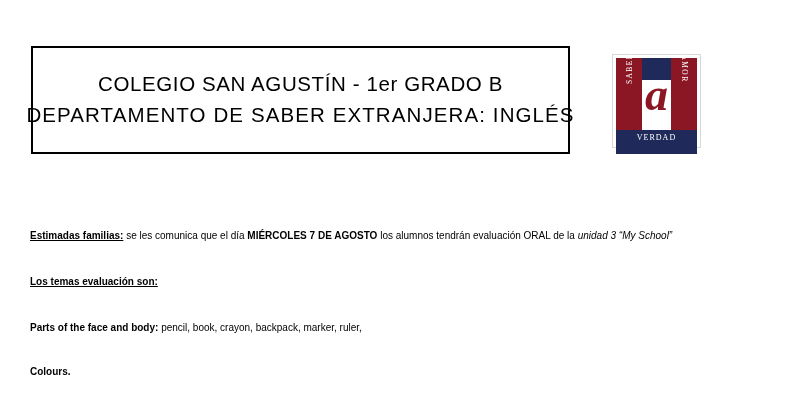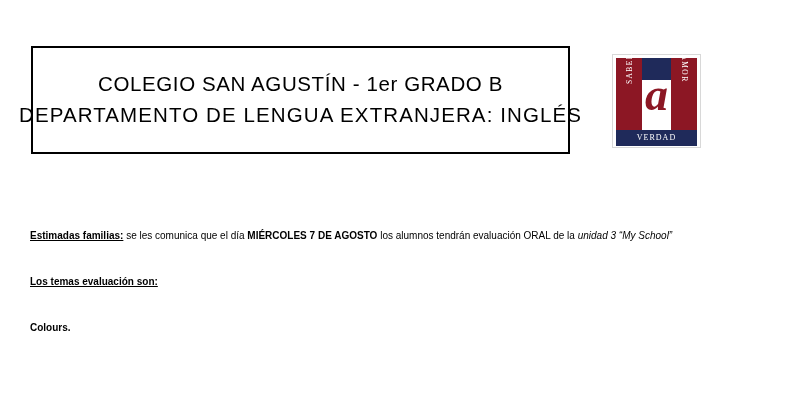--- a/index.html
+++ b/index.html
@@ -116,21 +116,21 @@
     font-weight: bold;
     font-size: 46px;
     line-height: 58px;
     text-align: center;
   }
   .shield-bottom {
     position: absolute;
     left: 0;
     right: 0;
     top: 72px;
-    height: 16px;
+    height: 24px;
     background: #1f2a5a;
     color: #ffffff;
     font-size: 8px;
     letter-spacing: 1px;
     text-align: center;
     line-height: 16px;
     font-family: "Liberation Serif", serif;
   }
   .shield-side-text {
     position: absolute;
@@ -176,21 +176,21 @@
 </style>
 </head>
 <body>
 
 <div class="page">
 
   <div class="header-row">
 
     <div class="title-box">
       <div class="title-line line1">COLEGIO SAN AGUSTÍN - 1er GRADO B</div>
-      <div class="title-line line2">DEPARTAMENTO  DE  LENGUA  EXTRANJERA:  INGLÉS</div>
+      <div class="title-line line2">DEPARTAMENTO  DE  SABER  EXTRANJERA:  INGLÉS</div>
     </div>
 
     <div class="logo">
       <div class="logo-inner">
         <div class="shield-left">
           <div class="shield-side-text left">SABER</div>
         </div>
         <div class="shield-right">
           <div class="shield-side-text right">AMOR</div>
         </div>
@@ -202,18 +202,19 @@
     </div>
 
   </div>
 
   <div class="body-text">
 
     <p class="para p1"><span class="b u"> Estimadas familias:</span><span> se les comunica que el día </span><span class="b">MIÉRCOLES 7 DE AGOSTO</span><span> los alumnos tendrán evaluación ORAL de la </span><span class="i">unidad 3 “My School”</span></p>
 
     <p class="para p2"><span class="b u">Los temas evaluación son:</span></p>
 
+    <p class="para p3"><span class="b">Parts of the face and body:</span><span> pencil, book, crayon, backpack, marker, ruler,</span></p>
 
     <p class="para p4"><span class="b">Colours.</span></p>
 
   </div>
 
 </div>
 
 </body></html>

